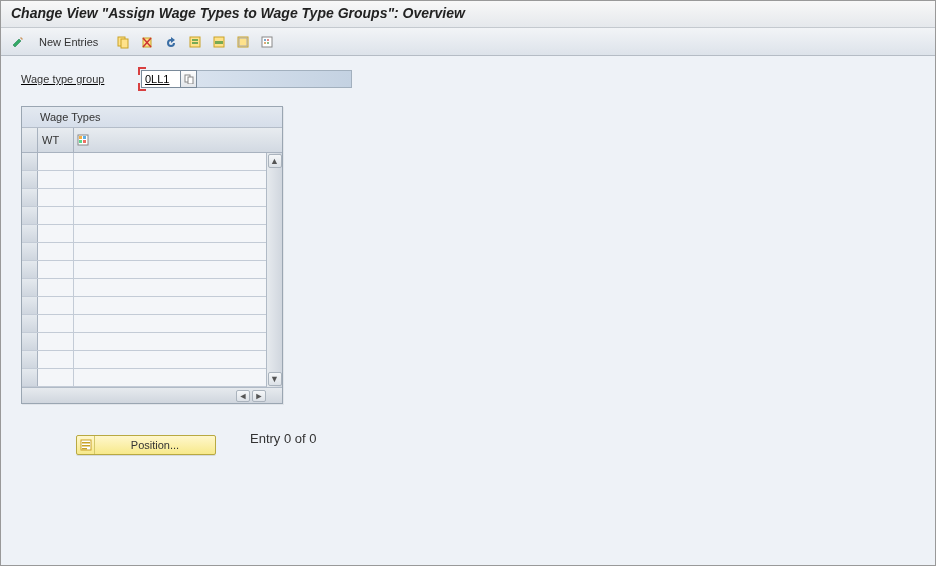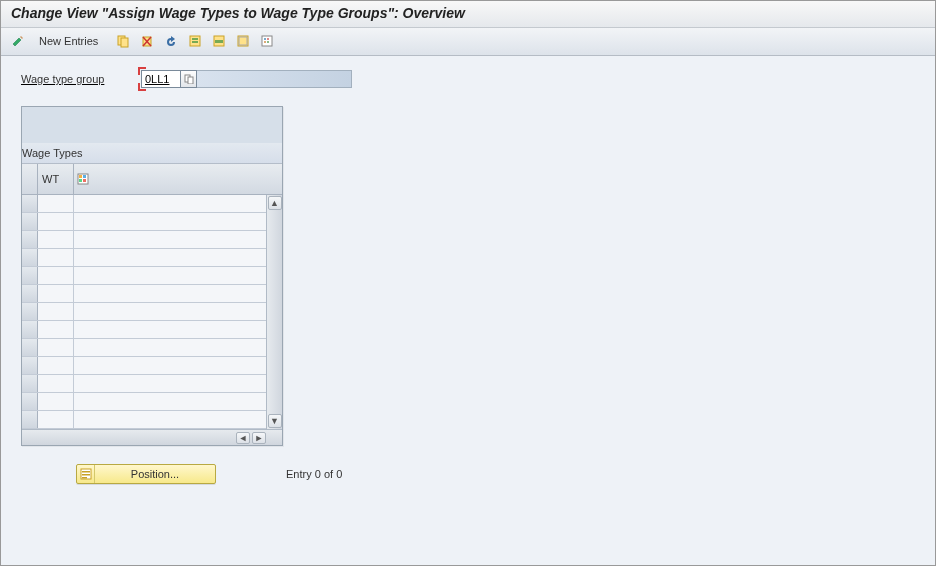--- a/index.html
+++ b/index.html
@@ -20,21 +20,21 @@
       font-size: 14px;
       font-weight: bold;
       font-style: italic;
       color: #222;
     }
     .toolbar {
       background: linear-gradient(to bottom, #f2f4f7, #dde3ea);
       border-bottom: 1px solid #b5bcc5;
       padding: 3px 6px;
       display: flex;
-      align-items: flex-start;
+      align-items: center;
       height: 28px;
       position: relative;
     }
     .toolbar-btn {
       display: inline-flex;
       align-items: center;
       justify-content: center;
       width: 22px;
       height: 20px;
       margin-right: 2px;
@@ -119,38 +119,37 @@
       background: linear-gradient(to right, #d8e2ee, #c4d2e2);
       width: 155px;
     }
     .table-panel {
       width: 262px;
       border: 1px solid #9aa6b2;
       background: #d6dfe9;
       box-shadow: 1px 1px 0 rgba(0,0,0,0.05);
     }
     .table-title {
-      padding: 4px 0;
+      padding: 4px 18px;
       font-size: 11px;
       color: #333;
       background: linear-gradient(#e3e9f0, #d6deea);
       border-bottom: 1px solid #b4bdc9;
-      margin-top: 36px;
     }
     .table-header-row {
       display: flex;
       background: linear-gradient(#e8ecf0, #d2d9e2);
       border-bottom: 1px solid #a8b2bf;
     }
     .th {
       border-right: 1px solid #a8b2bf;
       padding: 2px 4px;
       font-size: 11px;
       color: #333;
-      height: 30px;
+      height: 24px;
       display: flex;
       align-items: center;
     }
     .th-sel { width: 16px; padding:0; }
     .th-wt { width: 36px; }
     .th-long { flex: 1; }
     .th-cfg { width: 18px; padding:0; display:flex; align-items:center; justify-content:center; cursor:pointer; border-right:none; }
     .table-body {
       display: flex;
     }
@@ -216,28 +215,29 @@
       height: 20px;
       background: linear-gradient(#fff7cc, #f7e98b);
       border: 1px solid #b8a942;
       border-radius: 2px;
       display:flex;
       align-items:center;
       font-size: 11px;
       color: #333;
       cursor:pointer;
       box-shadow: 0 1px 0 rgba(0,0,0,0.1);
+      margin-top: 13px;
     }
     .position-btn .pb-icon {
       width:18px;height:18px;display:flex;align-items:center;justify-content:center;
       border-right:1px solid #d4c86a;
       font-size:10px;
     }
     .position-btn .pb-label { flex:1; text-align:center; }
-    .entry-text { margin-left: 70px; font-size: 11px; color: #333; }
+    .entry-text { margin-left: 34px; font-size: 13px; color: #333; }
     .watermark {
       position:absolute;
       top: 33px;
       left: 280px;
       font-size: 17px;
       color: #c7d0db;
       letter-spacing: 0.5px;
       font-family: Arial, sans-serif;
       pointer-events:none;
       user-select:none;

